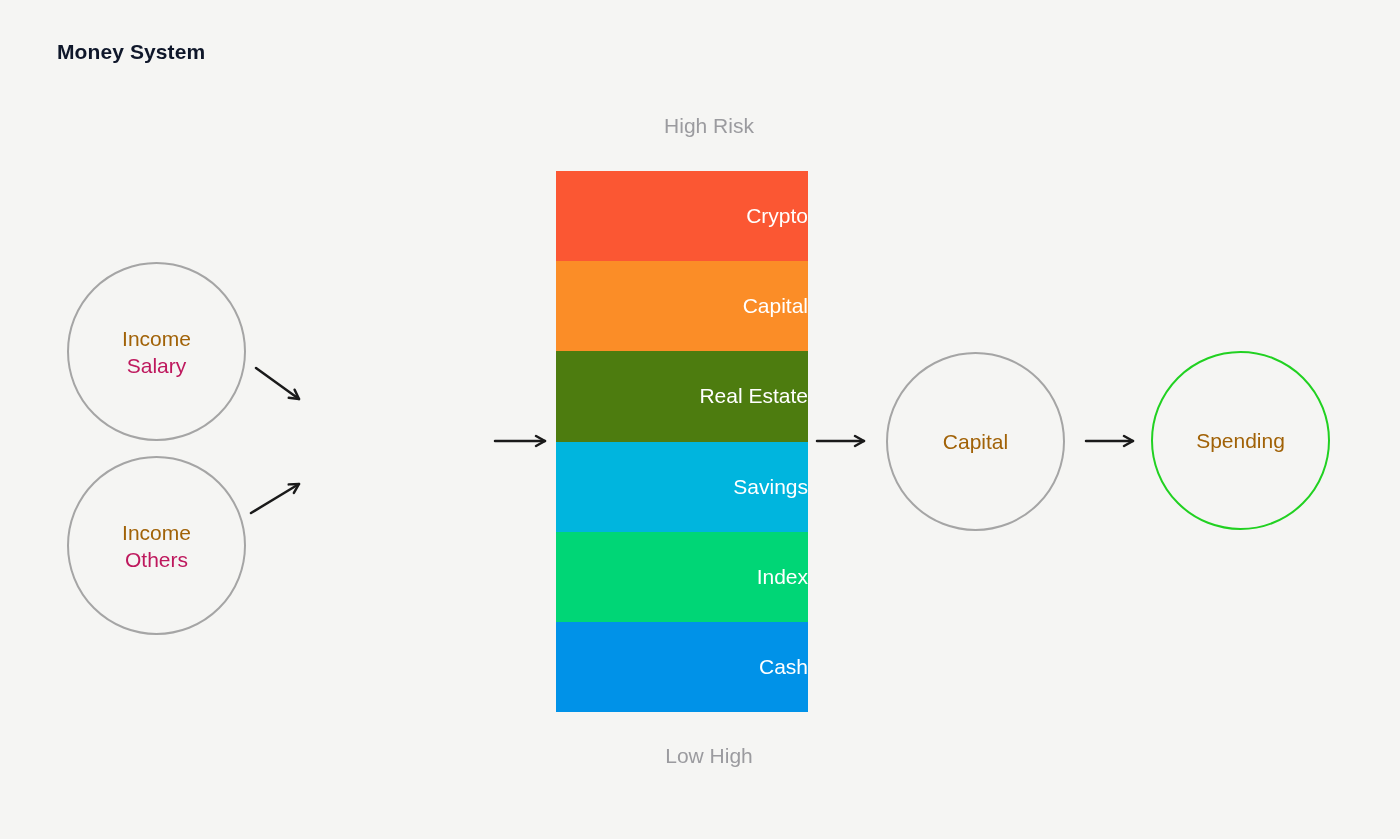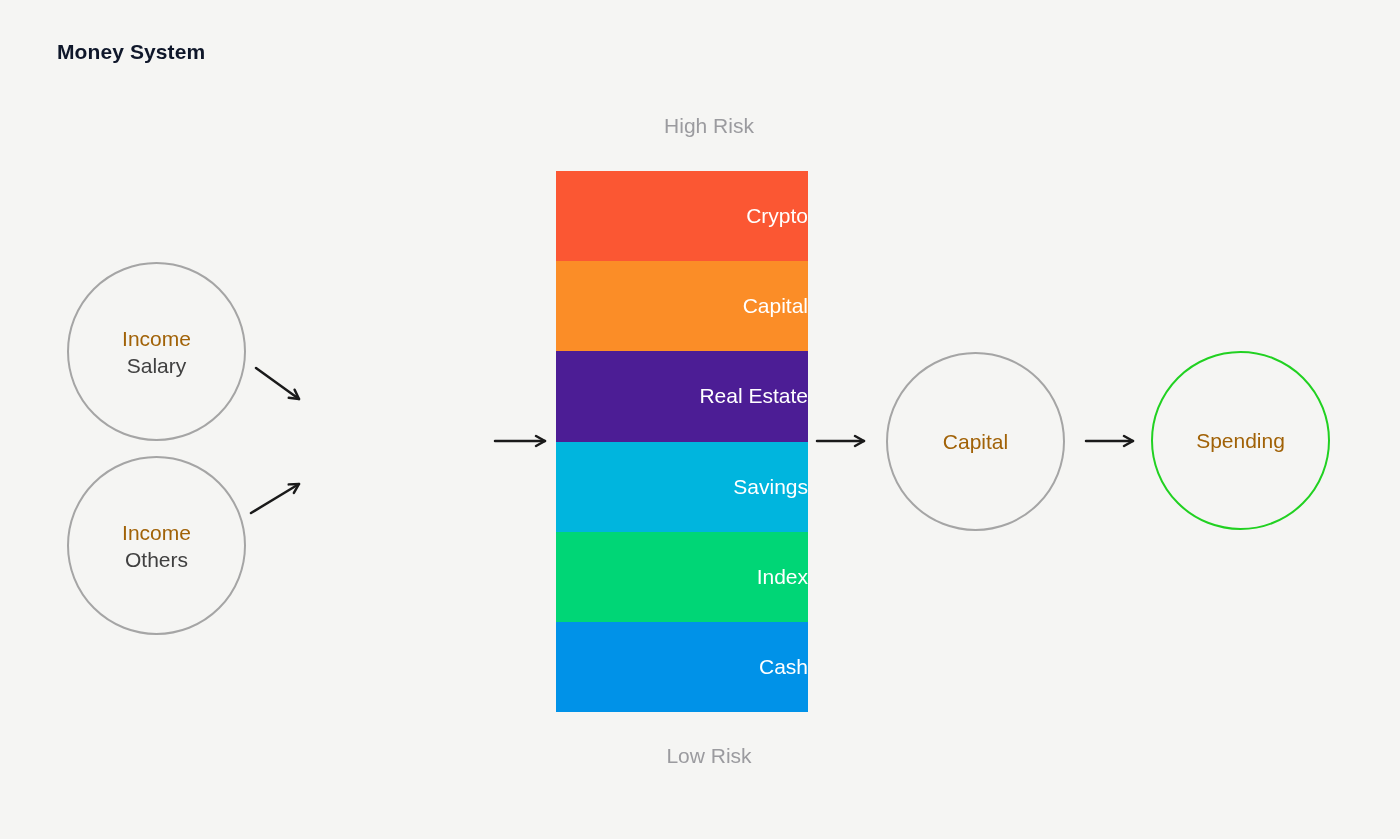--- a/index.html
+++ b/index.html
@@ -39,21 +39,21 @@
   }
   .node .line1 {
     font-size: 21px;
     font-weight: 500;
     color: #a16207;
     line-height: 27px;
   }
   .node .line2 {
     font-size: 21px;
     font-weight: 500;
-    color: #404040;
+    color: #be185d;
     line-height: 27px;
   }
   #node-income-salary { left: 67px;  top: 262px; }
   #node-income-others { left: 67px;  top: 456px; }
   #node-capital       { left: 308px; top: 352px; }
   #node-interest      { left: 886px; top: 352px; }
   #node-spending      { left: 1151px;top: 351px; }
 
   .stack {
     position: absolute;
@@ -122,30 +122,30 @@
     <span class="line2">Salary</span>
   </div>
 
   <div class="node" id="node-income-others" style="border-color: rgb(165, 165, 165);">
     <span class="line1">Income</span>
     <span class="line2">Others</span>
   </div>
 
 
   <div class="risk-label risk-top">High Risk</div>
-  <div class="risk-label risk-bottom">Low Risk</div>
+  <div class="risk-label risk-bottom">Low High</div>
 
   <div class="stack">
     <div class="bar" style="background: rgb(251, 87, 51);">
       <span>Crypto</span>
     </div>
     <div class="bar" style="background: rgb(251, 141, 39);">
       <span>Capital</span>
     </div>
-    <div class="bar" style="background: #4c1d95;">
+    <div class="bar" style="background: #4d7c0f;">
       <span>Real Estate</span>
     </div>
     <div class="bar" style="background: rgb(0, 181, 222);">
       <span>Savings</span>
     </div>
     <div class="bar" style="background: rgb(0, 214, 118);">
       <span>Index</span>
     </div>
     <div class="bar" style="background: rgb(0, 146, 232);">
       <span>Cash</span>

